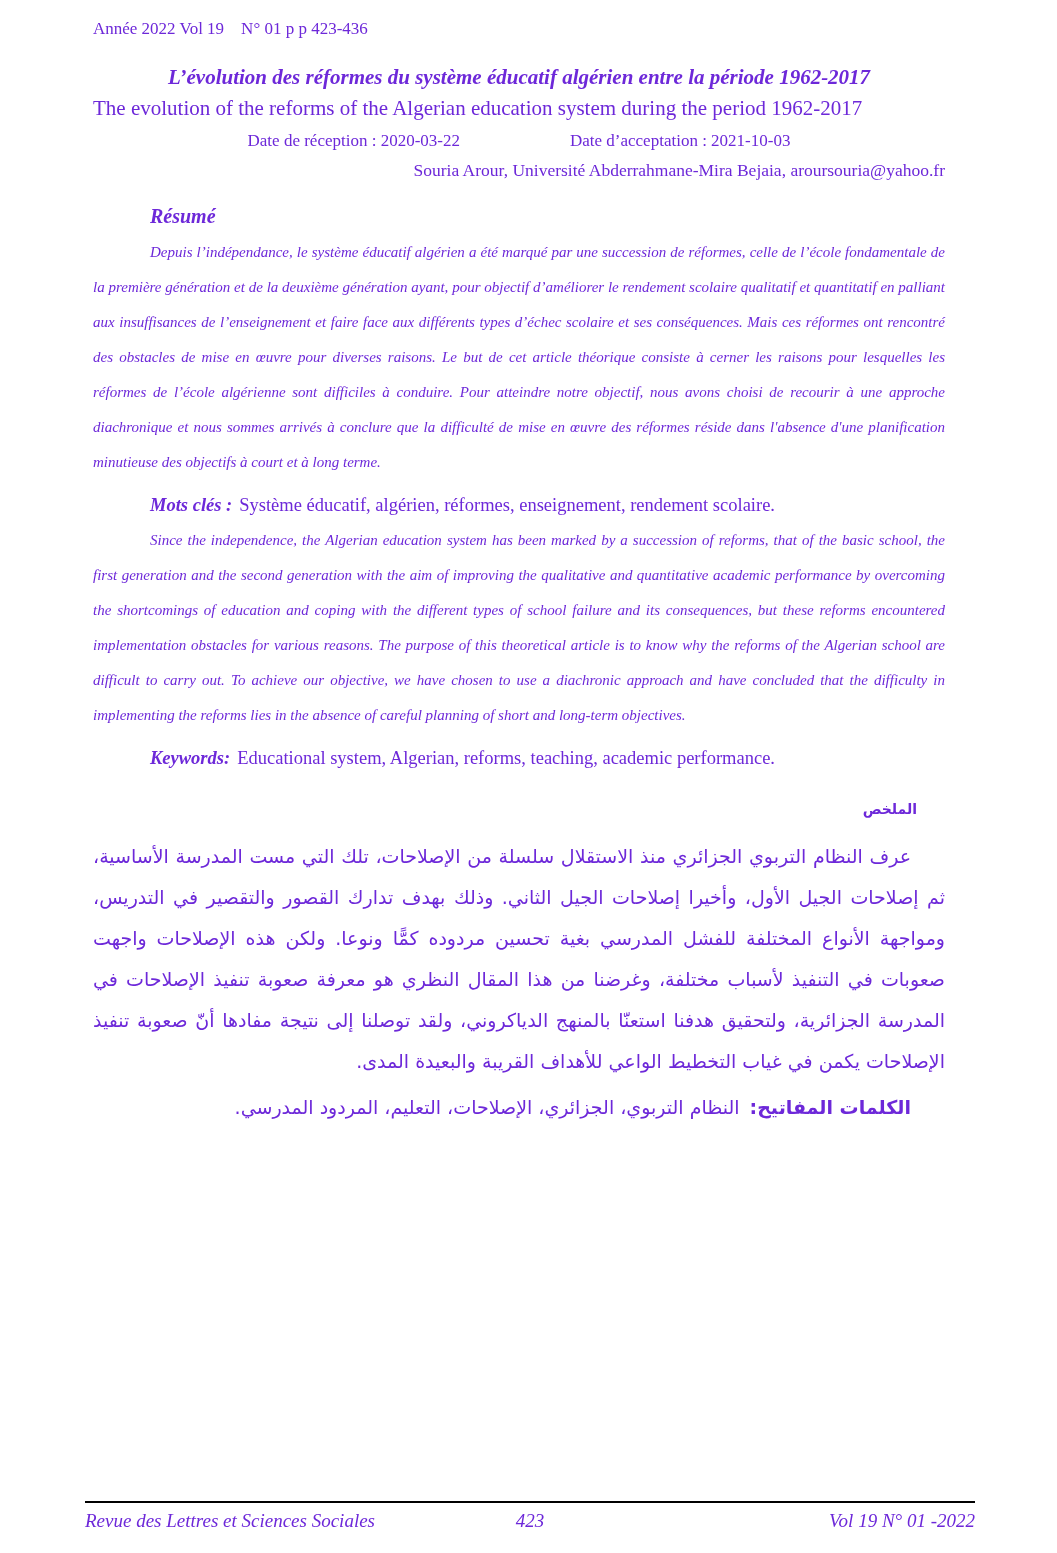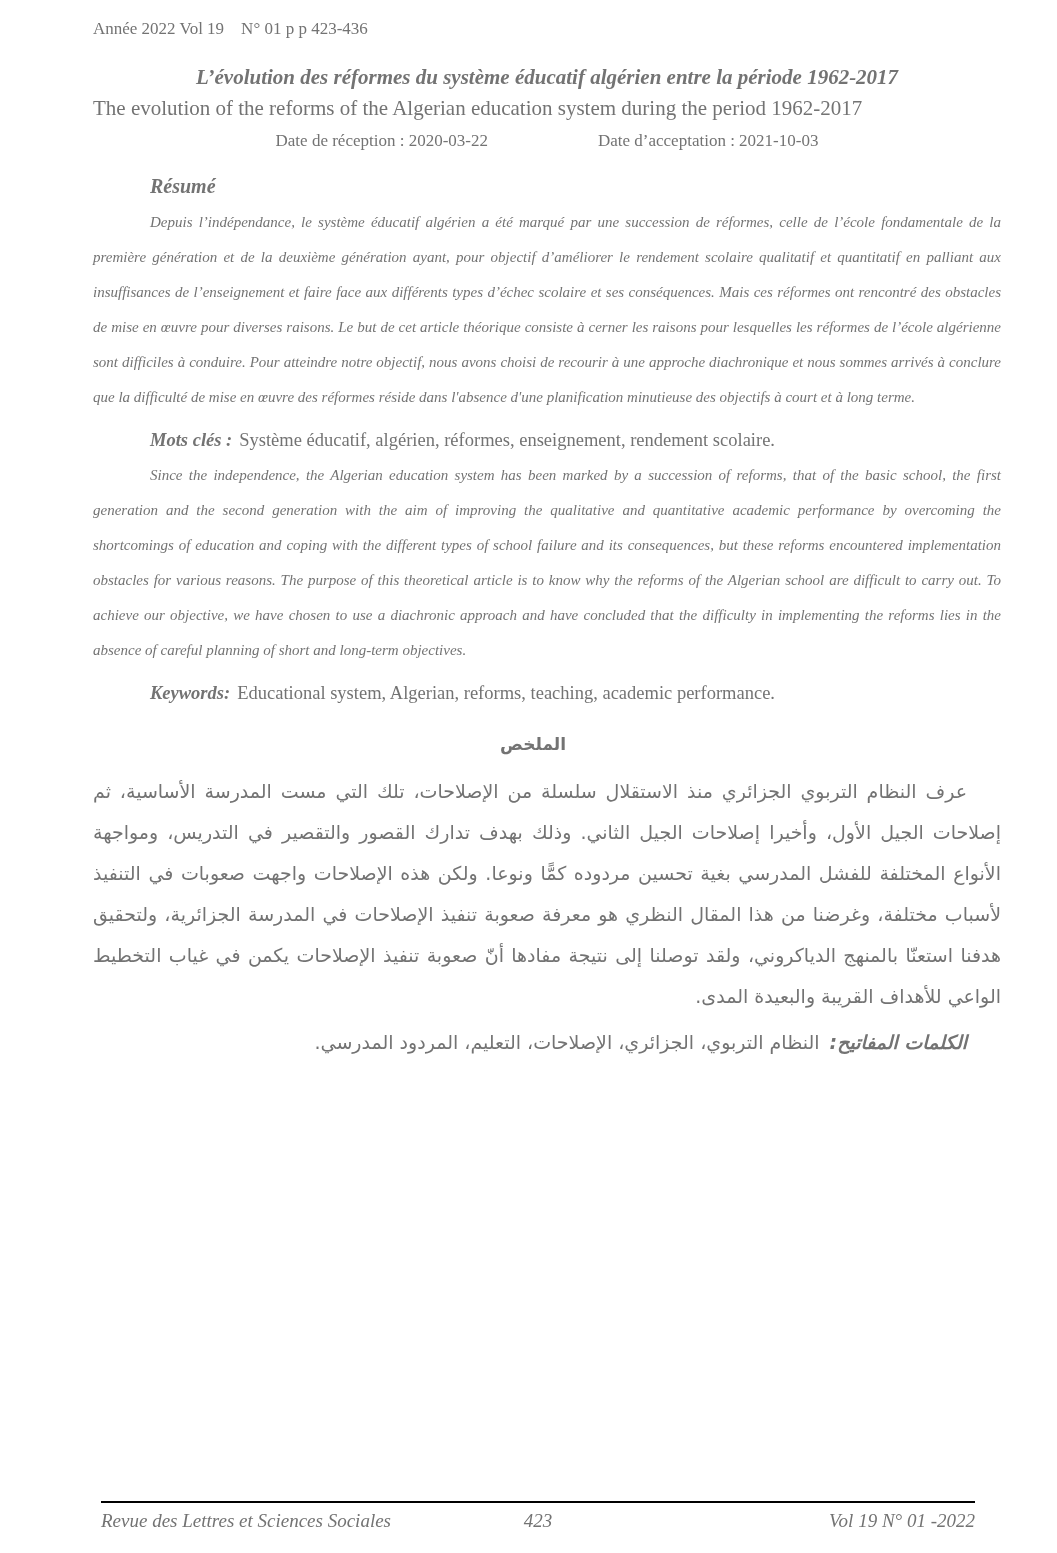--- a/index.html
+++ b/index.html
@@ -3,23 +3,23 @@
 <meta charset="utf-8">
 <style>
   * { margin: 0; padding: 0; box-sizing: border-box; }
   html, body { background: #e8e8e8; }
   .page {
     position: relative;
     width: 1057px;
     height: 1553px;
     margin: 0 auto;
     background: #ffffff;
-    color: #737373;
+    color: #6d28d9;
     font-family: "Liberation Serif", "DejaVu Serif", serif;
-    padding: 0 56px 0 93px;
+    padding: 0 112px 0 93px;
     overflow: hidden;
   }
   .issue-line {
     margin-top: 18px;
     margin-left: 0;
     font-size: 17px;
     line-height: 22px;
     white-space: pre;
   }
   .title-fr {
@@ -76,45 +76,45 @@
   .kw-label {
     font-style: italic;
     font-weight: bold;
     margin-top: 26px;
   }
   .kw-text { margin-left: 7px; }
   .ar { font-family: "DejaVu Sans", sans-serif; }
   .ar-heading {
     margin-top: 26px;
     padding-right: 28px;
-    text-align: center;
+    text-align: right;
     font-weight: bold;
-    font-size: 17px;
+    font-size: 14px;
     line-height: 26px;
   }
   .ar-par {
     margin-top: 14px;
     direction: rtl;
     text-align: justify;
     text-indent: 34px;
     font-size: 19px;
     line-height: 41px;
   }
   .ar-kw {
     margin-top: 10px;
     direction: rtl;
     text-indent: 34px;
     font-size: 19px;
     line-height: 30px;
   }
-  .ar-kw-label { font-weight: bold; font-style: italic; }
+  .ar-kw-label { font-weight: bold; }
   .ar-kw-text { margin-right: 10px; }
   .footer {
     position: absolute;
-    left: 101px;
+    left: 85px;
     right: 82px;
     top: 1501px;
     border-top: 2px solid #000;
     padding-top: 5px;
     display: flex;
     align-items: center;
     font-style: italic;
     font-size: 19px;
     line-height: 25px;
   }
@@ -131,20 +131,21 @@
 
   <h1 class="title-fr">L’évolution des réformes du système éducatif algérien entre la période 1962-2017</h1>
 
   <h2 class="title-en">The evolution of the reforms of the Algerian education system during the period 1962-2017</h2>
 
   <div class="dates-row">
     <span>Date de réception : 2020-03-22</span>
     <span>Date d’acceptation : 2021-10-03</span>
   </div>
 
+  <div class="author-line">Souria Arour, Université Abderrahmane-Mira Bejaia, aroursouria@yahoo.fr</div>
 
   <h3 class="section-heading">Résumé</h3>
 
   <p class="body-par">Depuis l’indépendance, le système éducatif algérien a été marqué par une succession de réformes, celle de l’école fondamentale de la première génération et de la deuxième génération ayant, pour objectif d’améliorer le rendement scolaire qualitatif et quantitatif en palliant aux insuffisances de l’enseignement et faire face aux différents types d’échec scolaire et ses conséquences. Mais ces réformes ont rencontré des obstacles de mise en œuvre pour diverses raisons. Le but de cet article théorique consiste à cerner les raisons pour lesquelles les réformes de l’école algérienne sont difficiles à conduire. Pour atteindre notre objectif, nous avons choisi de recourir à une approche diachronique et nous sommes arrivés à conclure que la difficulté de mise en œuvre des réformes réside dans l'absence d'une planification minutieuse des objectifs à court et à long terme.</p>
 
   <p class="kw-line">
     <span class="kw-label">Mots clés :</span><span class="kw-text">Système éducatif, algérien, réformes, enseignement, rendement scolaire.</span>
   </p>
 
 

